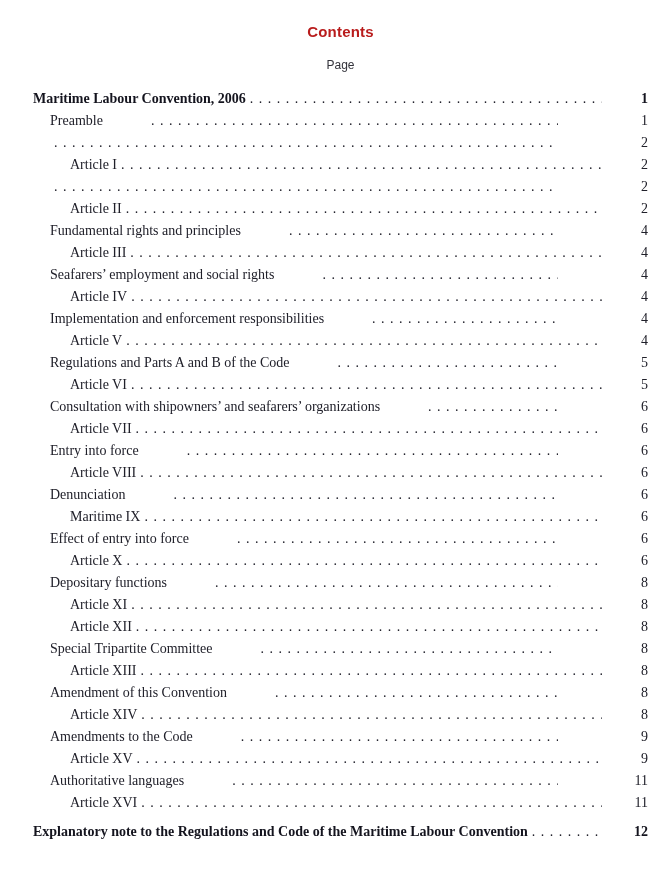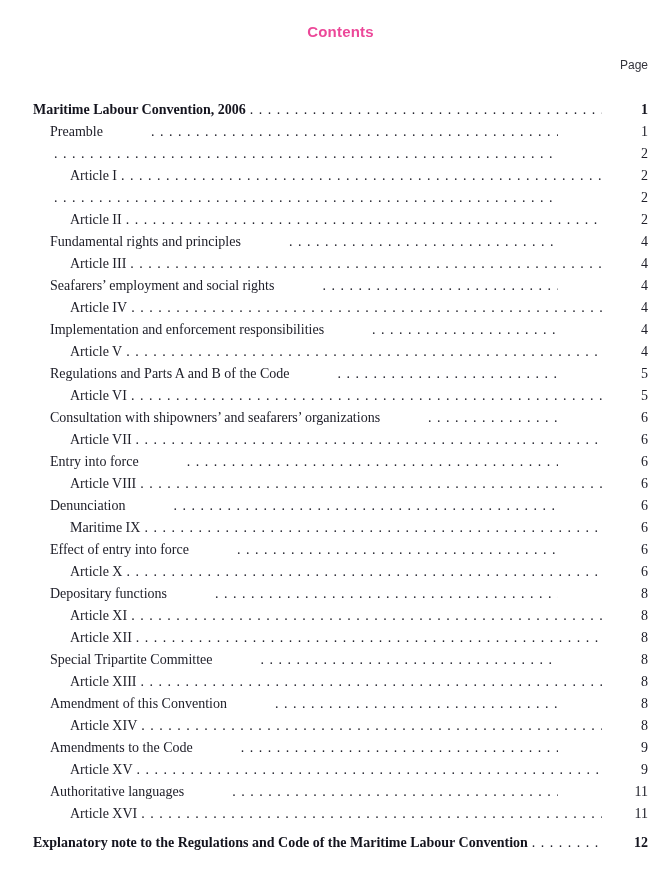--- a/index.html
+++ b/index.html
@@ -20,33 +20,33 @@
     height: 876px;
     padding: 22px 12px 20px 33px;
   }
   .doc-title {
     margin: 0;
     text-align: center;
     font-family: "Liberation Sans", sans-serif;
     font-weight: bold;
     font-size: 15px;
     letter-spacing: 0.2px;
-    color: #ec4899;
+    color: #b91c1c;
     line-height: 20px;
   }
   .page-col-header {
     margin-top: 16px;
-    text-align: right;
+    text-align: center;
     font-family: "Liberation Sans", sans-serif;
     font-size: 12px;
     color: #33333b;
     line-height: 15px;
   }
   .toc {
-    margin-top: 26px;
+    margin-top: 15px;
   }
   .row {
     display: flex;
     align-items: baseline;
     line-height: 22px;
     font-size: 14px;
   }
   .row.lvl0 { padding-left: 0; }
   .row.lvl1 { padding-left: 17px; gap: 44px; }
   .row.lvl2 { padding-left: 37px; }

